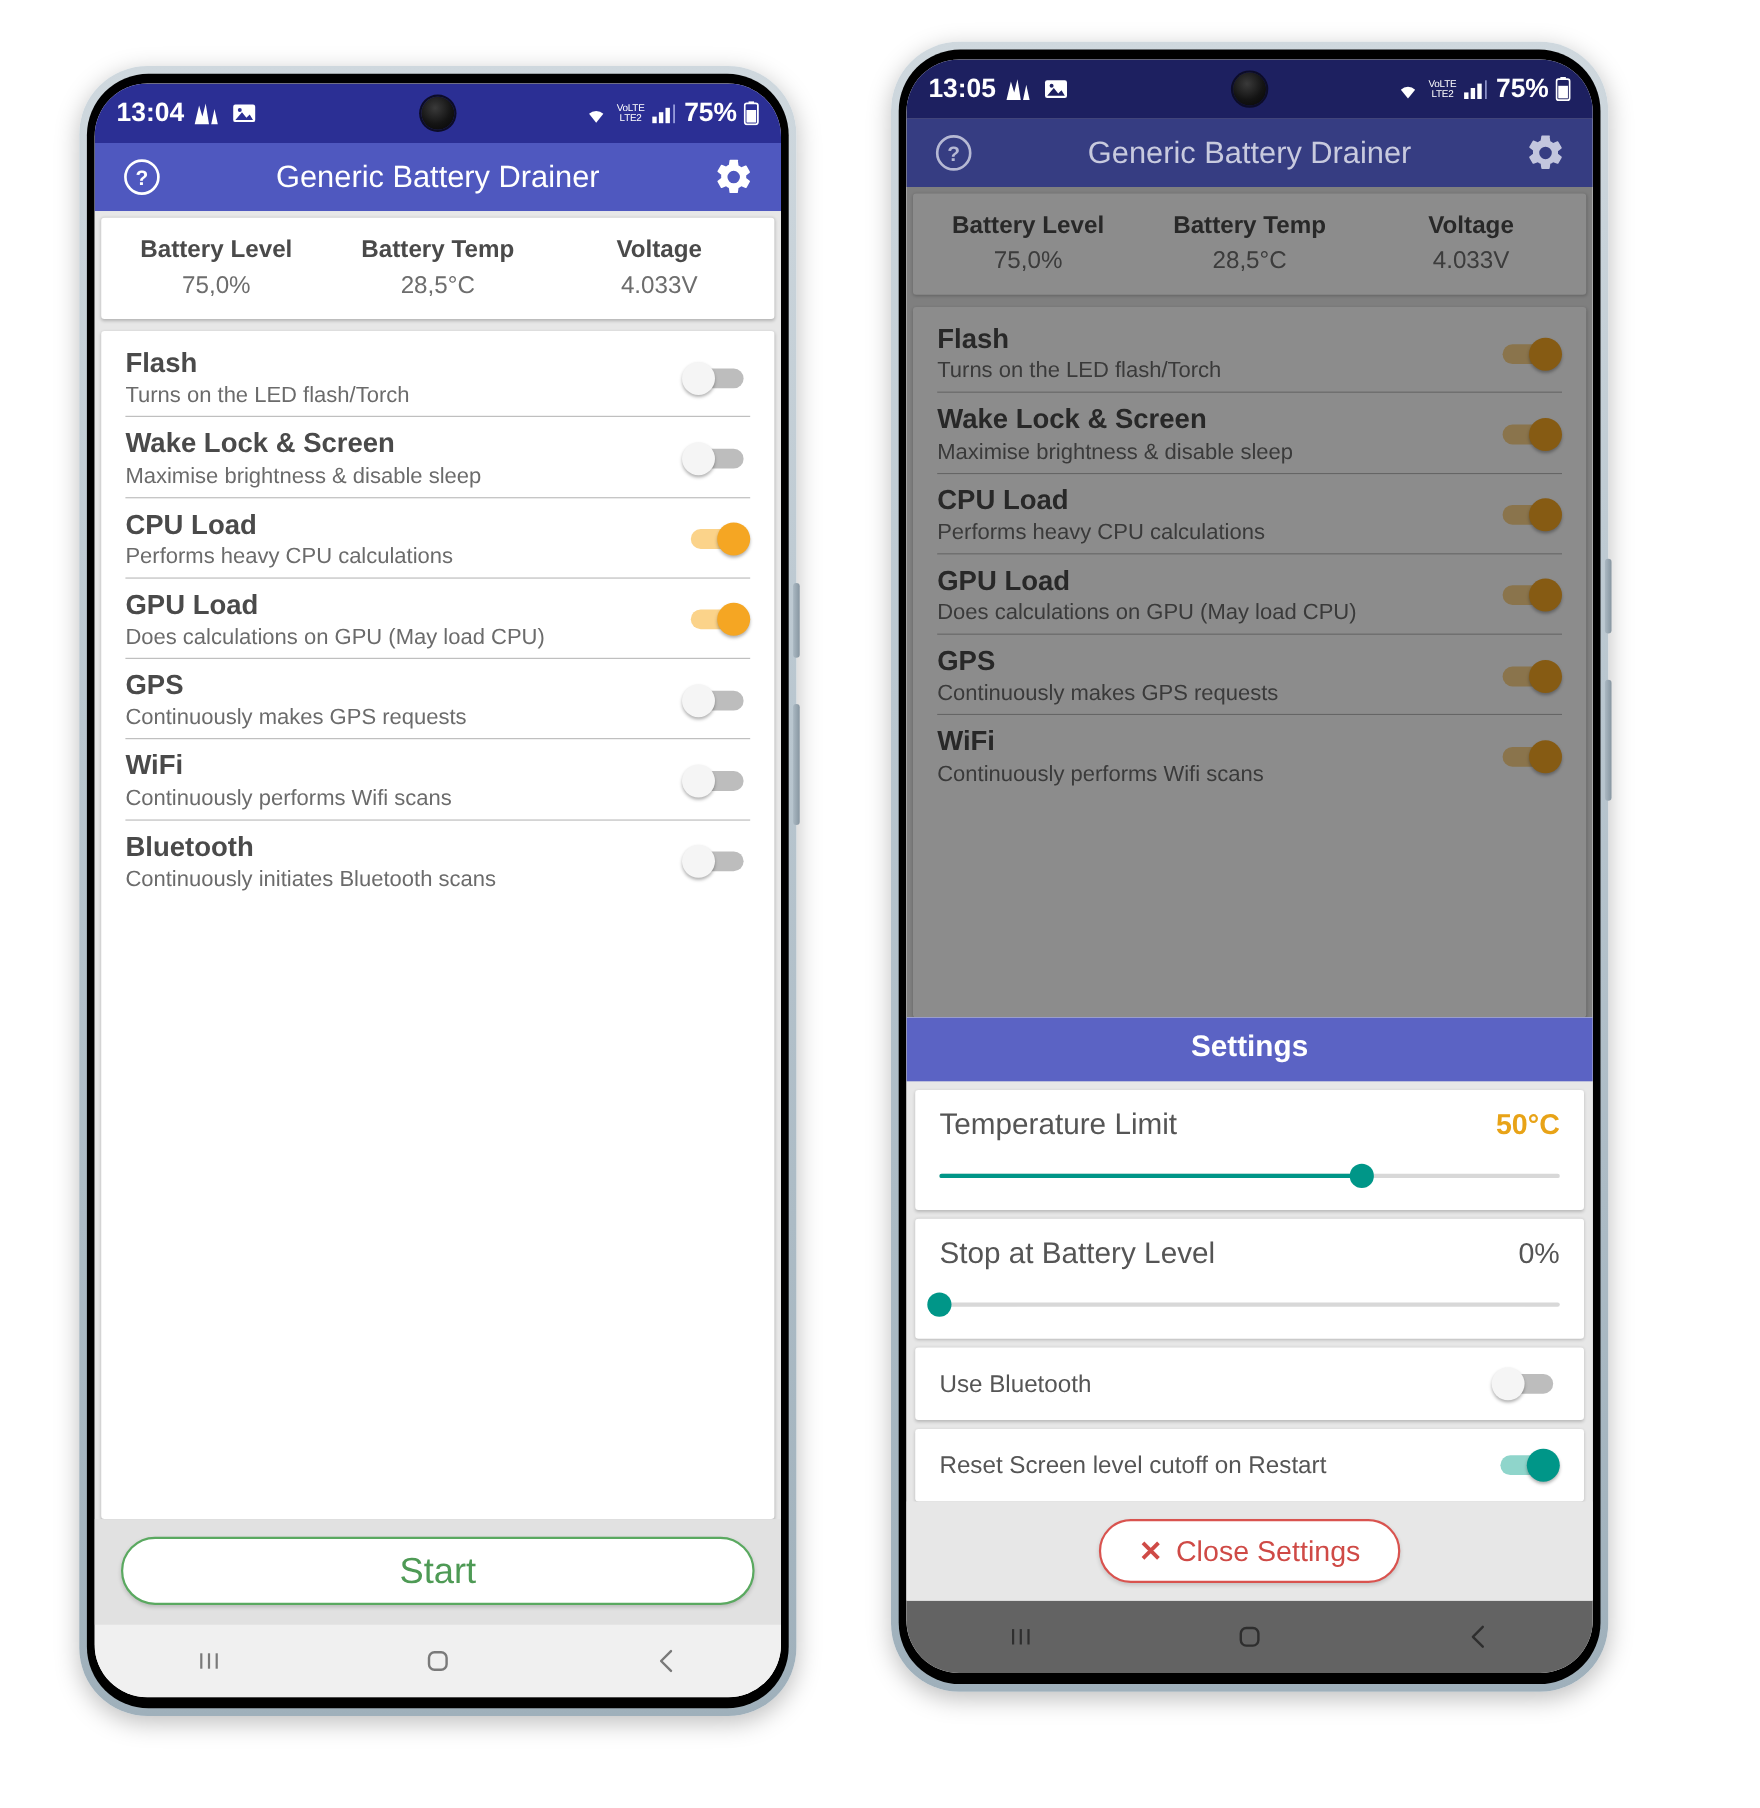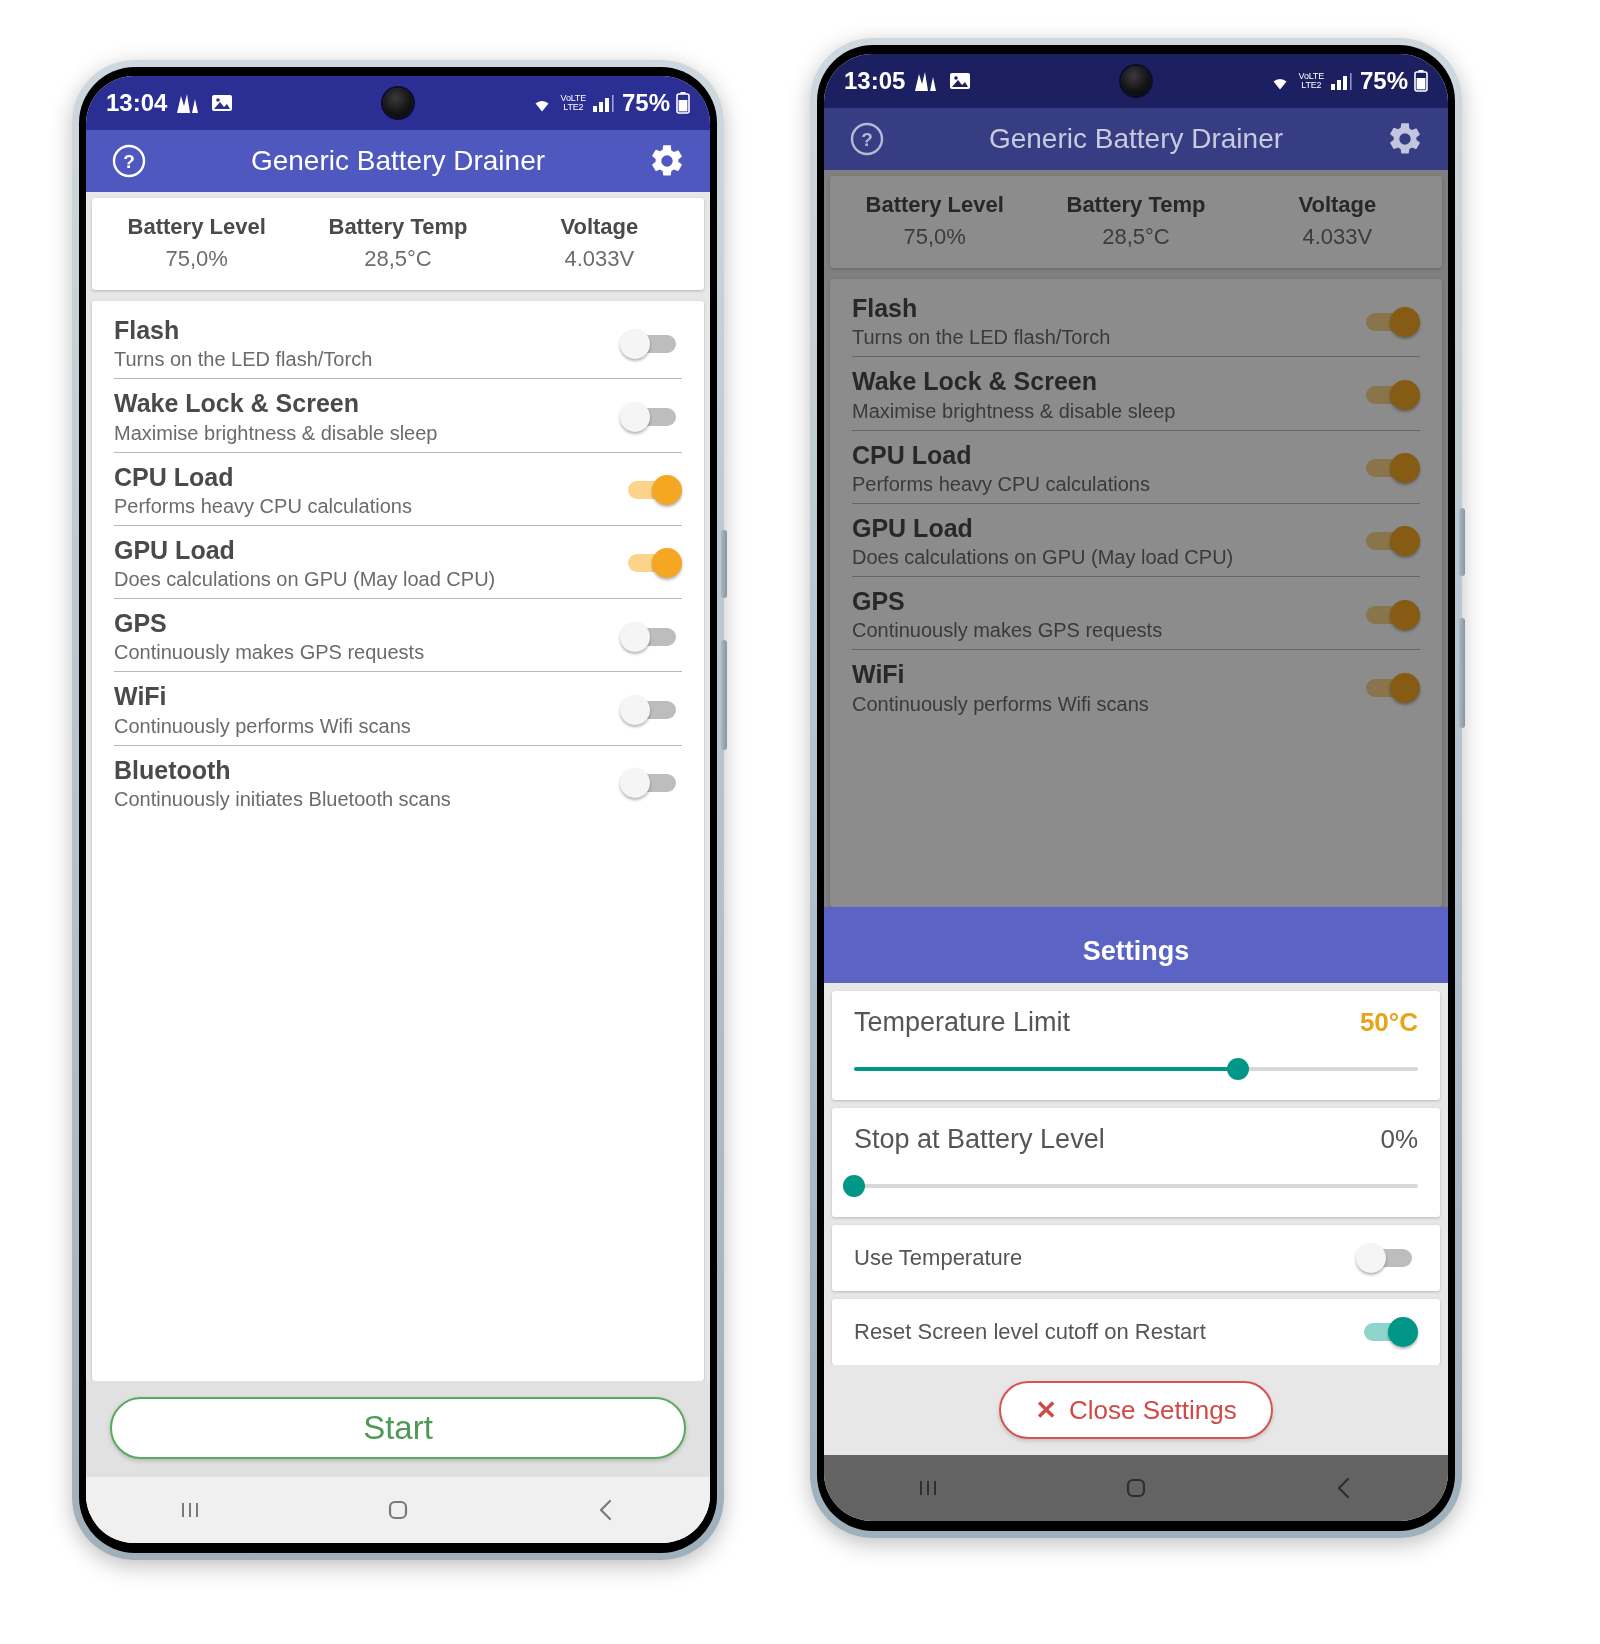--- a/index.html
+++ b/index.html
@@ -226,21 +226,21 @@
     display: flex;
     flex-direction: column;
     flex: 0 0 auto;
   }
   .settings-header {
     background: #5b63c4;
     color: #fff;
     text-align: center;
     font-size: 27px;
     font-weight: 700;
-    padding: 29px 0 16px 0;
+    padding: 11px 0 16px 0;
   }
   .set-card {
     background: #fff;
     margin: 8px 8px 0 8px;
     border-radius: 3px;
     box-shadow: 0 1px 3px rgba(0,0,0,.2);
     padding: 16px 22px 18px 22px;
   }
   .set-head {
     display: flex; align-items: baseline;
@@ -660,21 +660,21 @@
               <div class="set-val plain">0%</div>
             </div>
             <div class="slider">
               <div class="rail"></div>
               <div class="fill" style="width:0%"></div>
               <div class="knob" style="left:0%"></div>
             </div>
           </div>
 
           <div class="set-row">
-            <div class="set-row-label">Use Temperature</div>
+            <div class="set-row-label">Use Bluetooth</div>
             <div class="sw">
                 <div class="track"></div>
                 <div class="thumb"></div>
               </div>
           </div>
 
           <div class="set-row">
             <div class="set-row-label">Reset Screen level cutoff on Restart</div>
             <div class="sw teal-on">
                 <div class="track"></div>

